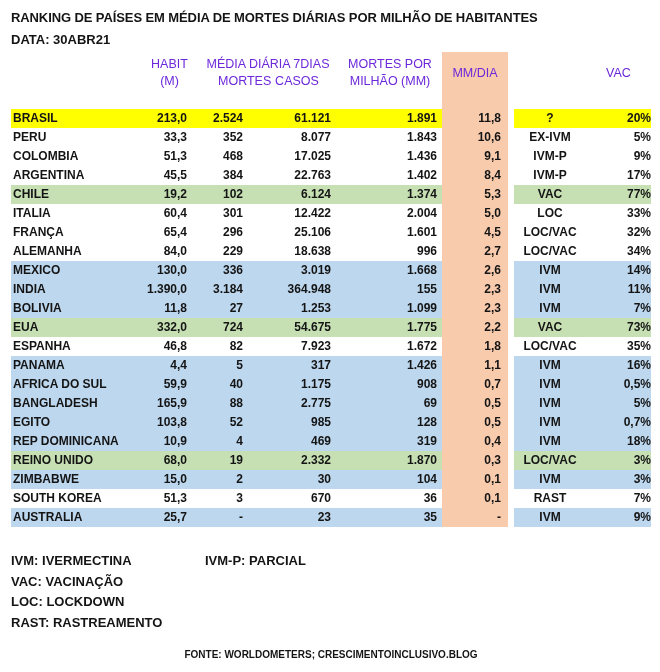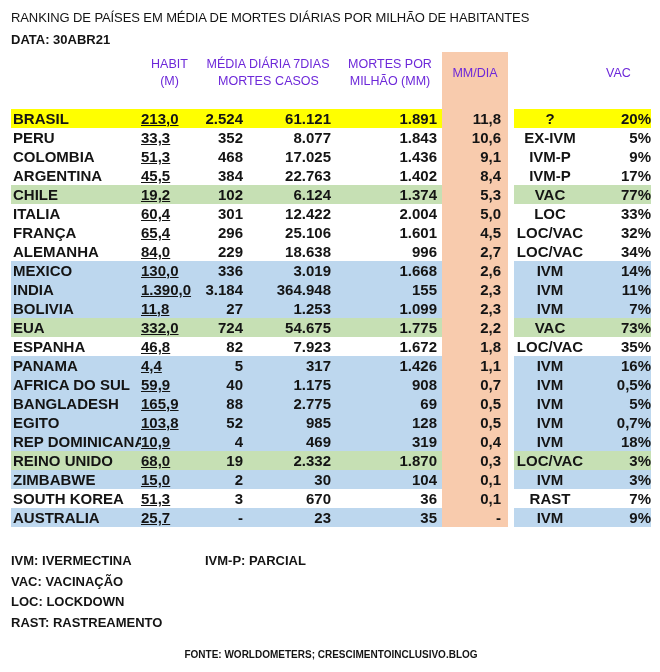--- a/index.html
+++ b/index.html
@@ -3,21 +3,21 @@
 <meta charset="utf-8">
 <style>
   :root{
     --yellow:#ffff00; --green:#c6e0b4; --blue:#bdd7ee; --salmon:#f8cbad; --white:#ffffff;
   }
   *{box-sizing:border-box; margin:0; padding:0;}
   html,body{width:660px; height:672px; background:#ffffff; overflow:hidden;}
   body{font-family:"Liberation Sans", sans-serif; color:#141414;}
   .page{position:relative; width:660px; height:672px; padding:8px 9px 0 11px;}
 
-  .title{font-size:13px; font-weight:400; letter-spacing:-0.1px; line-height:19px; white-space:nowrap;}
+  .title{font-size:13px; font-weight:700; letter-spacing:-0.1px; line-height:19px; white-space:nowrap;}
   .date-line{font-size:13px; font-weight:700; line-height:19px; margin-top:3px;}
 
   
   .thead{position:relative; width:640px; height:57px; margin-top:3px;}
   .salmon-band{position:absolute; left:431px; top:0; width:66px; height:100%; background:var(--salmon);}
   .hgrid{position:relative; display:grid;
          grid-template-columns:130px 57px 58px 82px 104px 66px 6px 72px 65px;
          grid-template-rows:17px 17px; padding-top:4px;
          font-size:12.5px; font-weight:400; color:#6d28d9;}
   .hcell{text-align:center; white-space:nowrap; line-height:17px;}
@@ -27,25 +27,25 @@
   .h-mortes{grid-column:3; grid-row:2;margin-left:20px;}
   .h-casos {grid-column:4; grid-row:2;}
   .h-mm1{grid-column:5; grid-row:1;}
   .h-mm2{grid-column:5; grid-row:2;}
   .h-mmdia{grid-column:6; grid-row:1/3; display:flex; align-items:center; justify-content:center;text-align:center;}
   .h-vac  {grid-column:9; grid-row:1/3; display:flex; align-items:center; justify-content:center;}
 
   
   .tbody{width:640px;}
   .row{display:grid; grid-template-columns:130px 57px 58px 82px 104px 66px 6px 72px 65px;
-       height:19px; line-height:19px; font-size:15px; font-weight:700; white-space:nowrap;}
+       height:19px; line-height:19px; font-size:12px; font-weight:700; white-space:nowrap;}
   .cell{overflow:hidden;}
   .cell.hl{background:var(--hl,#fff);}
   .cell.country{padding-left:2px; text-align:left;}
-  .cell.habit {text-align:left; padding-right:11px;text-decoration:underline;}
+  .cell.habit {text-align:right; padding-right:11px;}
   .cell.mortes{text-align:right; padding-right:13px;}
   .cell.casos {text-align:right; padding-right:7px;}
   .cell.mm    {text-align:right; padding-right:5px;}
   .cell.mmdia {background:var(--salmon); text-align:right; padding-right:7px;}
   .cell.gap   {background:#ffffff;}
   .cell.medida{text-align:center;}
   .cell.vac   {text-align:right;}
 
   
   .legend{margin-top:24px; font-size:13px; font-weight:700; line-height:20.5px;}

